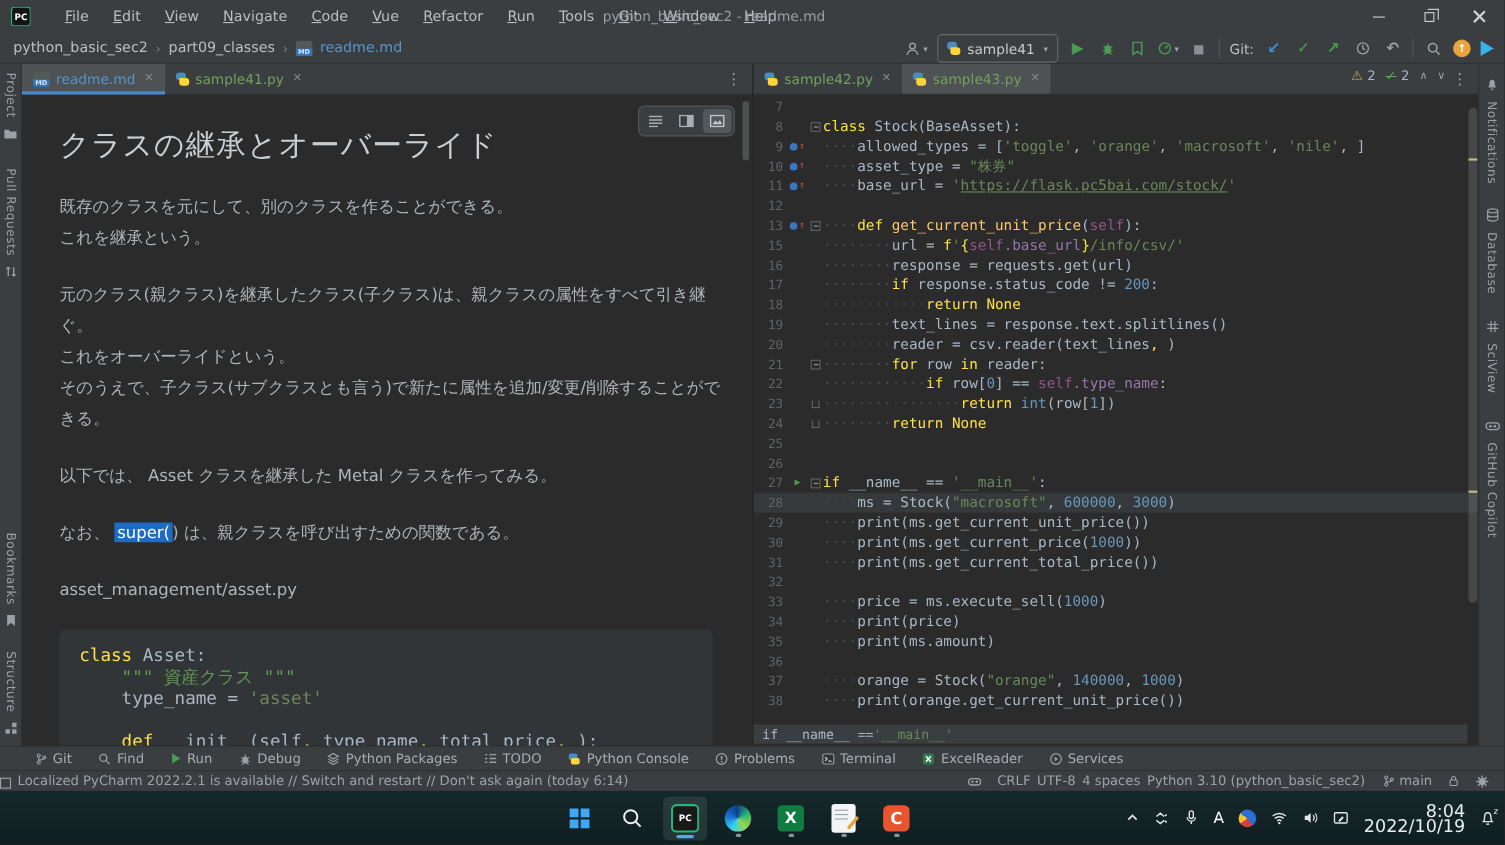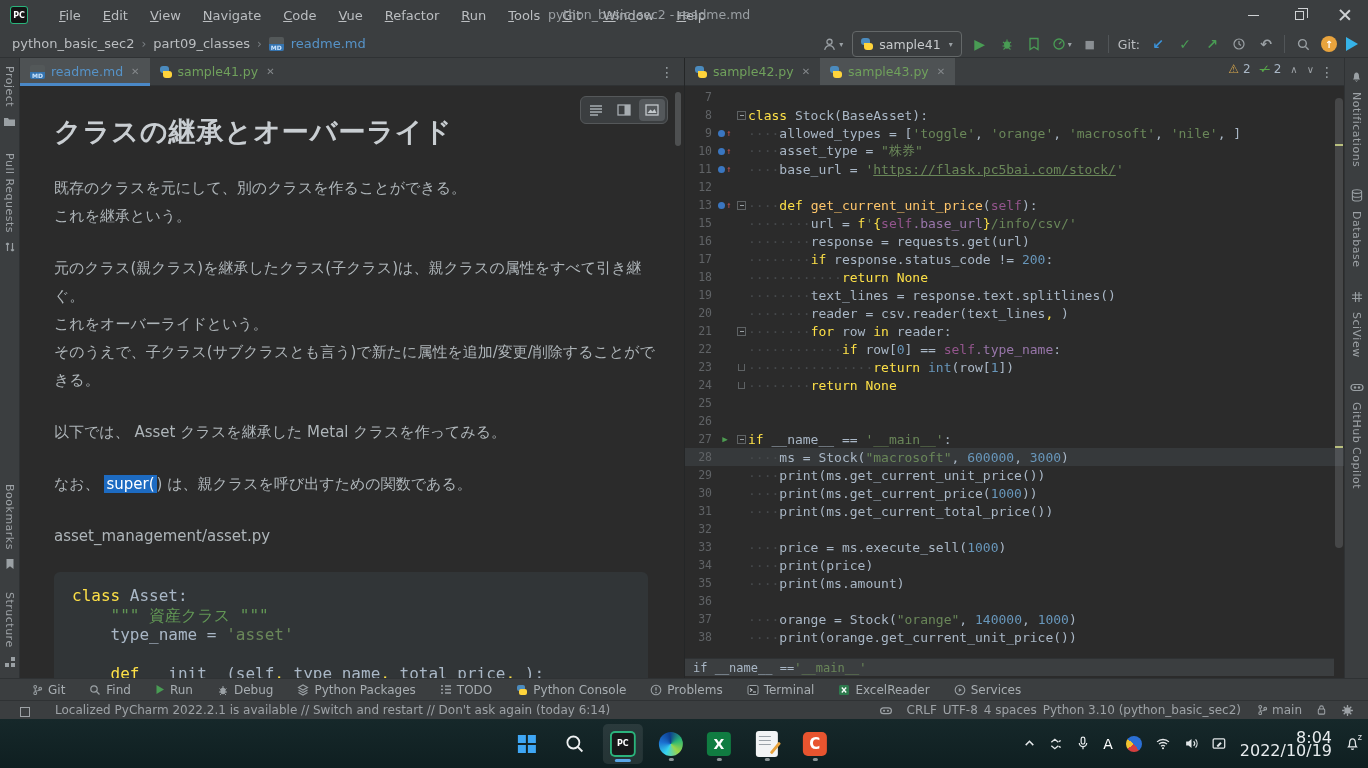--- a/index.html
+++ b/index.html
@@ -70,21 +70,21 @@
   .tab .x{color:#85898c;font-size:10px;margin-left:2px}
   .tab-ell{margin-left:auto;align-self:center;color:#9aa0a4;font-size:14px;padding:0 10px}
 
   
   #preview{position:absolute;left:0;top:28px;right:0;bottom:0;overflow:hidden;padding:0 20px 0 34px}
   #pv-toolbar{position:absolute;top:10px;right:16px;display:flex;background:#3b3e40;border:1px solid #55585a;border-radius:6px;padding:2px;gap:2px;z-index:3}
   .pvb{width:26px;height:22px;border-radius:4px;display:flex;align-items:center;justify-content:center}
   .pvb.sel{background:#54585b}
   .pvb svg{display:block}
   #pv-scroll{position:absolute;right:3px;top:6px;width:6px;height:54px;border-radius:3px;background:rgba(170,175,178,.28)}
-  h1#pv-h1{margin-top:28px;font-size:27px;font-weight:bold;color:#c9ced2;letter-spacing:1px}
+  h1#pv-h1{margin-top:28px;font-size:27px;font-weight:normal;color:#c9ced2;letter-spacing:1px}
   .pv-p{margin-top:24px;font-size:15px;line-height:28px;color:#aeb5b9}
   .hl-super{background:#1d6bc2;color:#fff;padding:0 2px}
   #pv-code{margin-top:22px;width:594px;background:#313537;border-radius:6px;padding:14px 18px;font-size:16px;line-height:19.5px}
 
   
   #code-area{position:absolute;left:0;top:30px;right:0;bottom:0;overflow:hidden}
   .cl{display:flex;align-items:center;height:18px;font-size:13px;white-space:pre;font-family:"DejaVu Sans Mono","Liberation Mono",monospace}
   .cl.cur{background:#36393b}
   .ln{flex:none;width:30px;text-align:right;color:#606366;font-size:11.5px;padding-right:3px}
   .gcol{flex:none;width:20px;display:flex;align-items:center;justify-content:center;gap:1px}
@@ -112,21 +112,21 @@
 
   
   #toolbar-bottom{position:absolute;left:0;top:678px;width:1368px;height:22px;background:#3b3e40;border-top:1px solid #2f3234;
     display:flex;align-items:center;gap:24px;padding-left:32px;font-size:12px;color:#a7adb1}
   .twi{display:inline-flex;align-items:center;gap:5px}
   .twi svg{display:block}
 
   
   #statusbar{position:absolute;left:0;top:700px;width:1368px;height:19px;background:#3b3e40;border-top:1px solid #2f3234;
     display:flex;align-items:center;font-size:12px;color:#9da2a6}
-  #sb-left{display:flex;align-items:flex-end;gap:25px;margin-left:20px}
+  #sb-left{display:flex;align-items:flex-end;gap:6px;margin-left:0}
   .sb-sq{width:10px;height:10px;border:1.2px solid #9da2a6}
   #sb-right{margin-left:auto;display:flex;align-items:center;gap:14px;padding-right:14px}
   .sb-item{display:inline-flex;align-items:center;gap:4px}
 
   
   #taskbar{position:absolute;left:0;top:719px;width:1368px;height:49px;background:linear-gradient(#16282a,#0f1f21);display:flex;align-items:center}
   #tb-center{position:absolute;left:50%;transform:translateX(-54%);display:flex;gap:8px;align-items:center}
   .tbi{width:40px;height:40px;display:flex;align-items:center;justify-content:center;position:relative;border-radius:5px}
   .tbi.active{background:rgba(255,255,255,.09)}
   .tbi.active::after{content:"";position:absolute;bottom:2px;left:12px;width:16px;height:3px;border-radius:2px;background:#5aa7e8}

